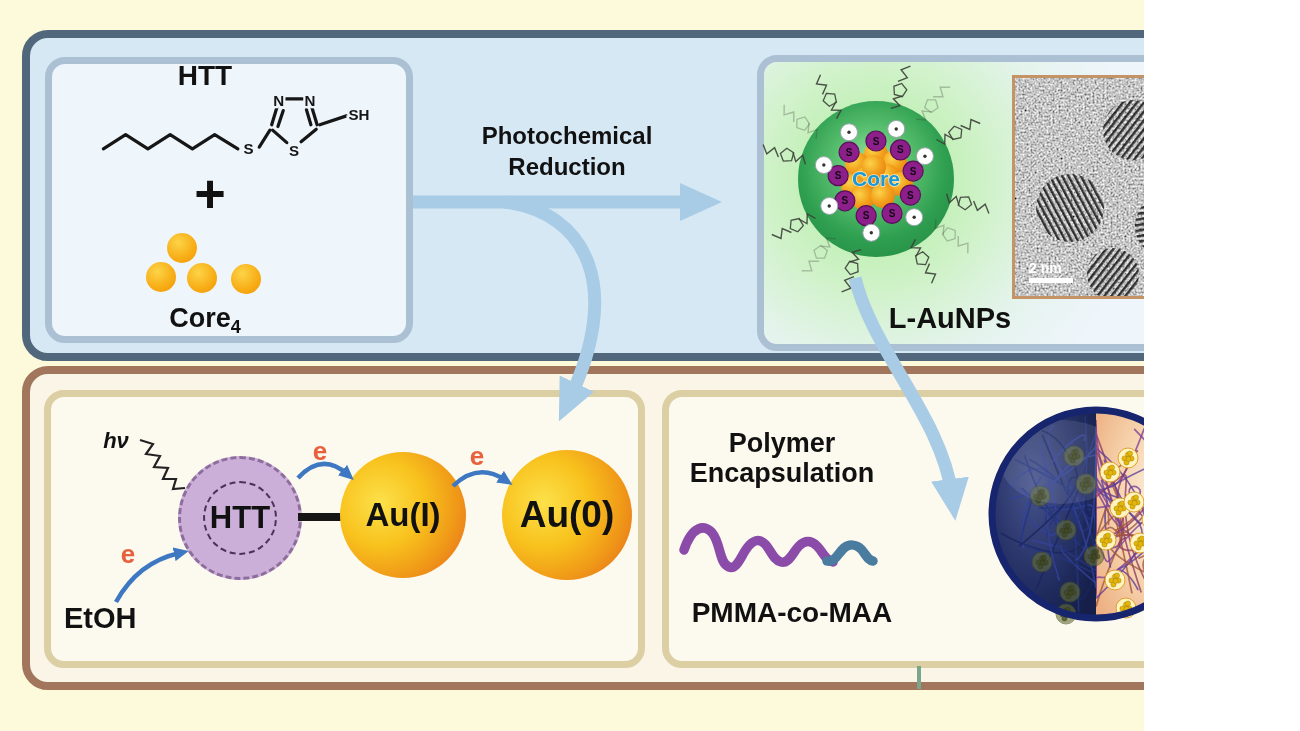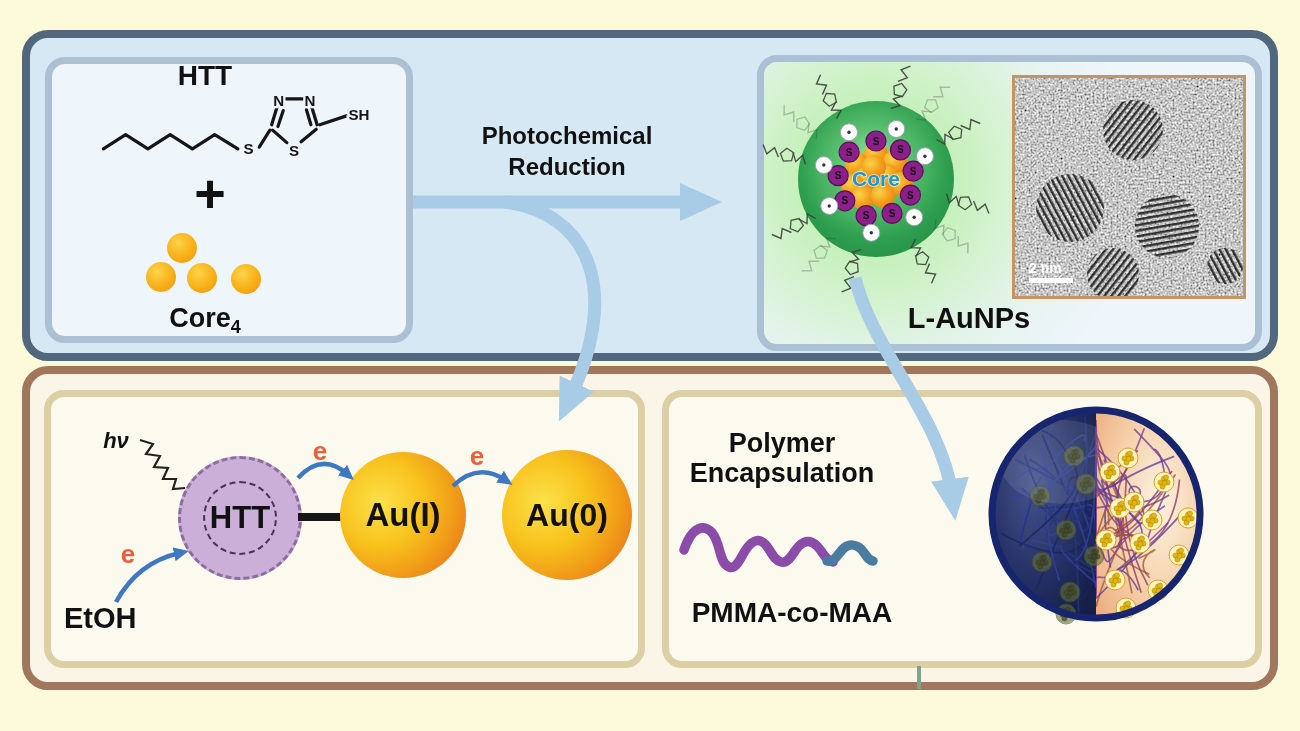--- a/index.html
+++ b/index.html
@@ -1,16 +1,16 @@
 <!DOCTYPE html>
 <html><head>
 <meta charset="utf-8">
 <style>
   html,body{margin:0;padding:0;}
-  .canvas{position:relative;width:1300px;height:731px;background:#FCFADA;overflow:hidden;
+  .canvas{position:relative;width:1144px;height:731px;background:#FCFADA;overflow:hidden;
           font-family:"Liberation Sans",sans-serif;color:#111;}
   .abs{position:absolute;}
   .panel{position:absolute;box-sizing:border-box;border-radius:26px;}
   .top-panel{left:22px;top:30px;width:1256px;height:331px;border:8px solid #51677C;background:#D7E8F5;}
   .bottom-panel{left:22px;top:366px;width:1256px;height:324px;border:8px solid #A1765D;background:#FAF5E6;}
   .ibox{position:absolute;box-sizing:border-box;border-radius:20px;}
   .blue-box{border:7px solid #ACC0D4;background:#EEF5FB;}
   .tan-box{border:7px solid #DCCFA4;background:#FCF9EE;}
   .lbl{position:absolute;font-weight:700;color:#111;text-align:center;}
   .e-lbl{position:absolute;font-weight:700;font-size:26px;color:#E8603C;width:24px;text-align:center;}
@@ -250,21 +250,21 @@
       <circle cx="118" cy="52" r="30" fill="url(#fr1)"></circle>
       <circle cx="55" cy="130" r="34" fill="url(#fr2)"></circle>
       <circle cx="152" cy="148" r="32" fill="url(#fr3)"></circle>
       <circle cx="98" cy="196" r="26" fill="url(#fr1)"></circle>
       <circle cx="210" cy="188" r="18" fill="url(#fr2)"></circle>
     </g>
     <text x="14" y="195" font-family="Liberation Sans, sans-serif" font-weight="700" font-size="14" fill="#ffffff">2 nm</text>
     <rect x="14" y="200" width="44" height="5" fill="#ffffff"></rect>
   </svg>
 
-  <div class="lbl" style="left:889px;top:302px;width:160px;font-size:29px;">L-AuNPs</div>
+  <div class="lbl" style="left:870px;top:302px;width:160px;font-size:29px;">L-AuNPs</div>
 
   <div class="lbl" style="left:86px;top:428px;width:60px;font-size:22px;font-style:italic;text-align:center;">hν</div>
 
   <svg class="abs" style="left:44px;top:390px;z-index:4;" width="601" height="278" viewBox="0 0 601 278">
     <defs>
       <marker id="smArr" markerUnits="userSpaceOnUse" markerWidth="16" markerHeight="14" refX="6" refY="7" orient="auto">
         <path d="M0,0 L15,7 L0,14 Z" fill="#3E78C3"></path>
       </marker>
     </defs>
     <path d="M 96 50 l 13 4 l -7 10 l 14 2 l -6 11 l 14 1 l -5 11 l 13 0 l -3 10 l 12 -1" fill="none" stroke="#222" stroke-width="2.2"></path>
@@ -275,21 +275,21 @@
 
   <div class="htt-circle">
     <div class="htt-inner"></div>
     <span style="font-size:31px;font-weight:700;">HTT</span>
   </div>
   <div class="bond"></div>
 
   <div class="sphere" style="left:340px;top:452px;width:126px;height:126px;font-size:33px;text-align:center;">
     <span>Au(I)</span>
   </div>
-  <div class="sphere" style="left:502px;top:450px;width:130px;height:130px;font-size:32px;">
+  <div class="sphere" style="left:502px;top:450px;width:130px;height:130px;font-size:37px;">
     <span>Au(0)</span>
   </div>
 
   <span class="e-lbl" style="left:308px;top:436px;">e</span>
   <span class="e-lbl" style="left:465px;top:441px;">e</span>
   <span class="e-lbl" style="left:116px;top:539px;">e</span>
 
   <div class="lbl" style="left:672px;top:428px;width:220px;font-size:27px;line-height:30px;">
     <div>Polymer</div>
     <div>Encapsulation</div>

